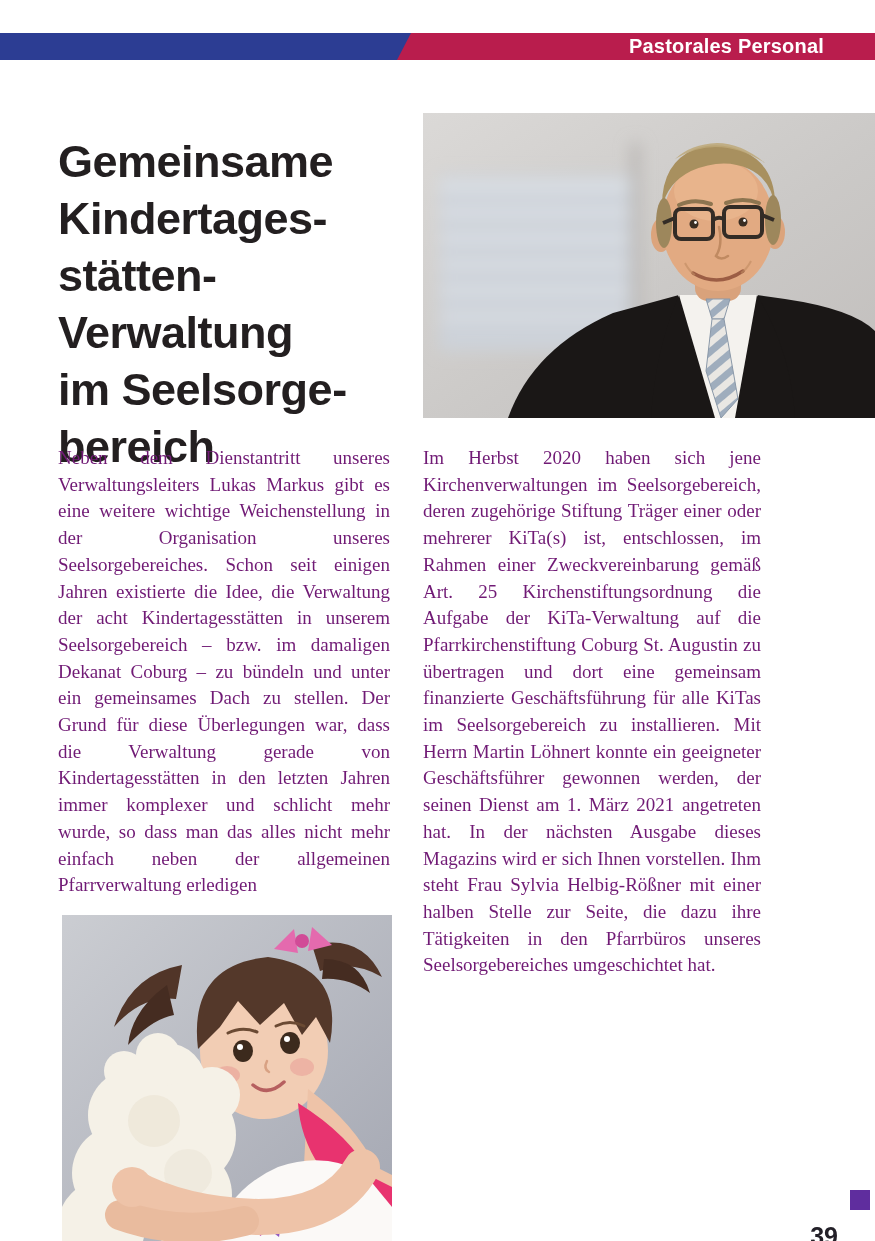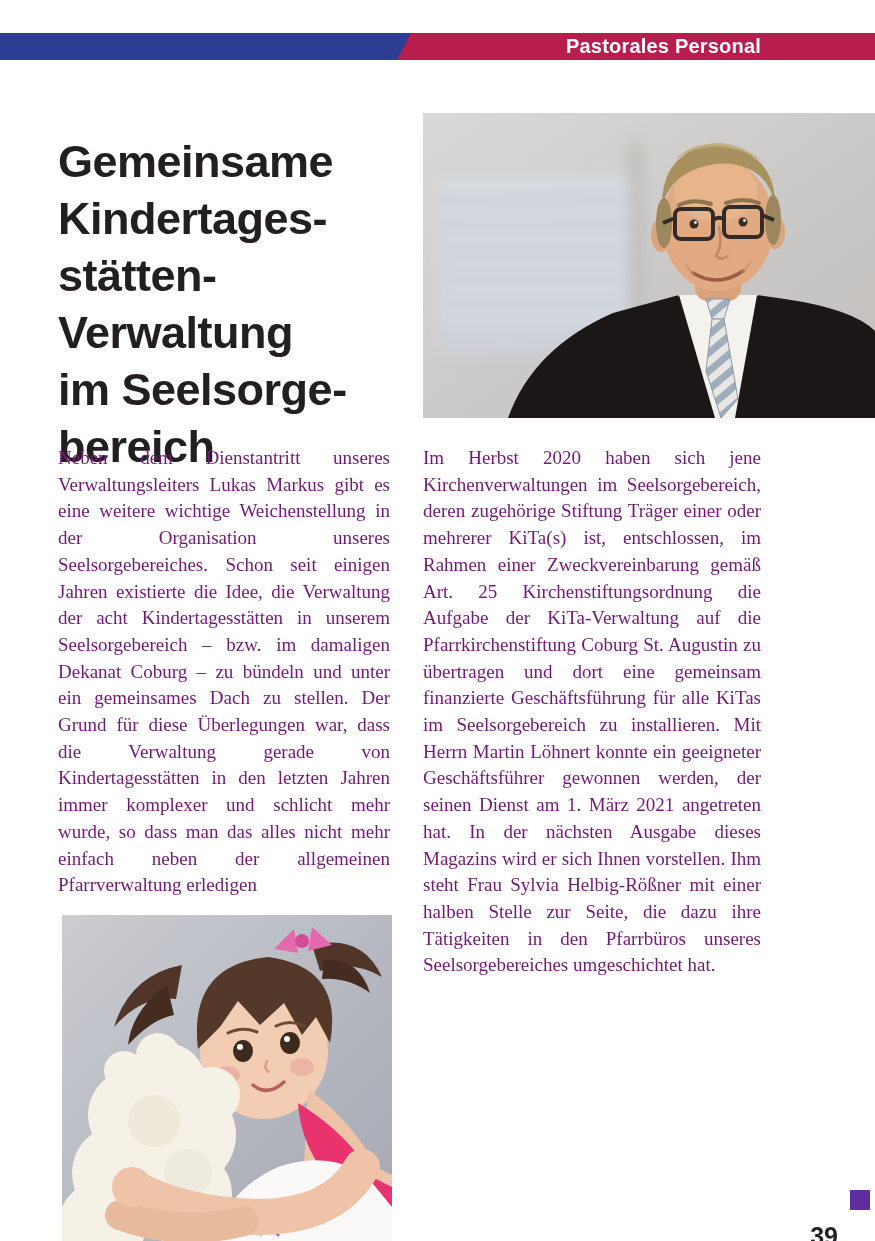--- a/index.html
+++ b/index.html
@@ -14,21 +14,21 @@
   .header-bar{position:absolute;top:33px;left:0;width:875px;height:27px;}
   .header-bar .bar-blue{
     position:absolute;top:0;left:0;width:412px;height:27px;
     background:var(--color-blue,#2c3d93);
   }
   .header-bar .bar-crimson{
     position:absolute;top:0;left:397px;right:0;height:27px;
     background:var(--color-crimson,#b91d4d);
     clip-path:polygon(14px 0,100% 0,100% 100%,0 100%);
     display:flex;align-items:center;justify-content:flex-end;
-    box-sizing:border-box;padding-right:114px;
+    box-sizing:border-box;padding-right:51px;
   }
   .section-label{
     color:#ffffff;font-weight:bold;font-size:20px;line-height:27px;
     letter-spacing:.2px;
   }
   
   .article-title{
     position:absolute;left:58px;top:103px;width:360px;
     font-size:45px;font-weight:bold;line-height:57px;
     color:#231f20;letter-spacing:-0.5px;

